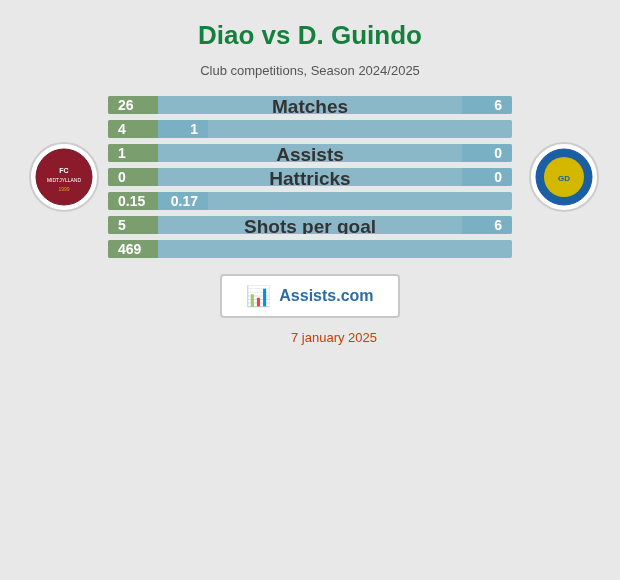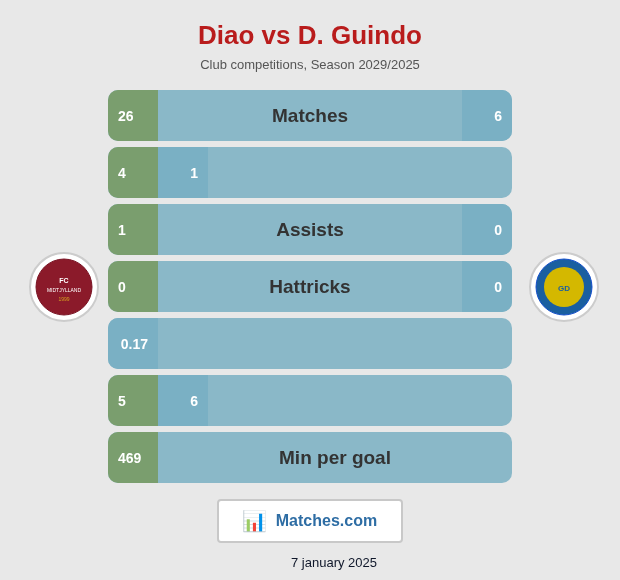--- a/index.html
+++ b/index.html
@@ -10,22 +10,22 @@
       font-family: Arial, sans-serif;
       display: flex;
       flex-direction: column;
       align-items: center;
       justify-content: flex-start;
       padding: 20px;
     }
     .title {
       font-size: 26px;
       font-weight: bold;
-      color: #b91c1c;
-      margin-bottom: 6px;
+      color: #15803d;
+      margin-bottom: 12px;
       text-align: center;
     }
     .subtitle {
       font-size: 13px;
       color: #555;
       margin-bottom: 18px;
       text-align: center;
     }
     .main-row {
       display: flex;
@@ -41,25 +41,24 @@
       justify-content: flex-end;
     }
     .stats-container {
       flex: 1;
       display: flex;
       flex-direction: column;
       gap: 6px;
     }
     .stat-row {
       display: flex;
-      align-items: center;
       background: #8ab8c8;
-      border-radius: 10px;
+      border-radius: 2px;
       overflow: hidden;
-      height: 51px;
+      height: 18px;
       position: relative;
     }
     .stat-left-val {
       background: #7a9e6e;
       color: white;
       font-weight: bold;
       font-size: 14px;
       padding: 0 10px;
       height: 100%;
       display: flex;
@@ -103,30 +102,30 @@
       font-size: 20px;
     }
     .fctables-text {
       font-size: 16px;
       font-weight: bold;
       color: #2e6da4;
     }
     .date-label {
       margin-top: 12px;
       font-size: 13px;
-      color: #0f172a;
+      color: #c2410c;
       text-align: left;
       margin-left: 48px;
     }
   </style>
 </head>
 <body>
 
 <h1 class="title">Diao vs D. Guindo</h1>
-<p class="subtitle">Club competitions, Season 2029/2025</p>
+<p class="subtitle">Club competitions, Season 2024/2025</p>
 
 <div class="main-row">
 
   <div class="logo-left">
       <svg width="72" height="72">
   <circle cx="36" cy="36" r="34" fill="white" stroke="#ccc" stroke-width="2"></circle>
   <circle cx="36" cy="36" r="28" fill="#8b1a2a" stroke="#7a1525" stroke-width="1"></circle>
   <text x="36" y="32" text-anchor="middle" fill="white" font-size="7" font-weight="bold" font-family="Arial">FC</text>
   <text x="36" y="41" text-anchor="middle" fill="white" font-size="5" font-family="Arial">MIDTJYLLAND</text>
   <text x="36" y="50" text-anchor="middle" fill="#d4a020" font-size="5" font-family="Arial">1999</text>
@@ -148,40 +147,41 @@
         <div class="stat-left-val">1</div>
         <div class="stat-label">Assists</div>
         <div class="stat-right-val">0</div>
       </div>
       <div class="stat-row">
         <div class="stat-left-val">0</div>
         <div class="stat-label">Hattricks</div>
         <div class="stat-right-val">0</div>
       </div>
       <div class="stat-row">
+        <div class="stat-left-val">0.15</div>
         <div class="stat-right-val">0.17</div>
       </div>
       <div class="stat-row">
         <div class="stat-left-val">5</div>
+        <div class="stat-label">Shots per goal</div>
         <div class="stat-right-val">6</div>
       </div>
       <div class="stat-row">
         <div class="stat-left-val">469</div>
-        <div class="stat-label">Min per goal</div>
       </div>
     </div>
 
   <div class="logo-right">
       <svg width="72" height="72">
   <circle cx="36" cy="36" r="34" fill="white" stroke="#ccc" stroke-width="2"></circle>
   <circle cx="36" cy="36" r="28" fill="#1a5fa0" stroke="#1550cc" stroke-width="1"></circle>
   <circle cx="36" cy="36" r="20" fill="#d4b800"></circle>
   <text x="36" y="40" text-anchor="middle" fill="#1a5fa0" font-size="8" font-weight="bold" font-family="Arial">GD</text>
 </svg>
     </div>
 </div>
 
 <div class="fctables-banner">
   <span class="fctables-icon">📊</span>
-  <span class="fctables-text">Matches.com</span>
+  <span class="fctables-text">Assists.com</span>
 </div>
 
 <p class="date-label">7 january 2025</p>
 
 </body></html>

